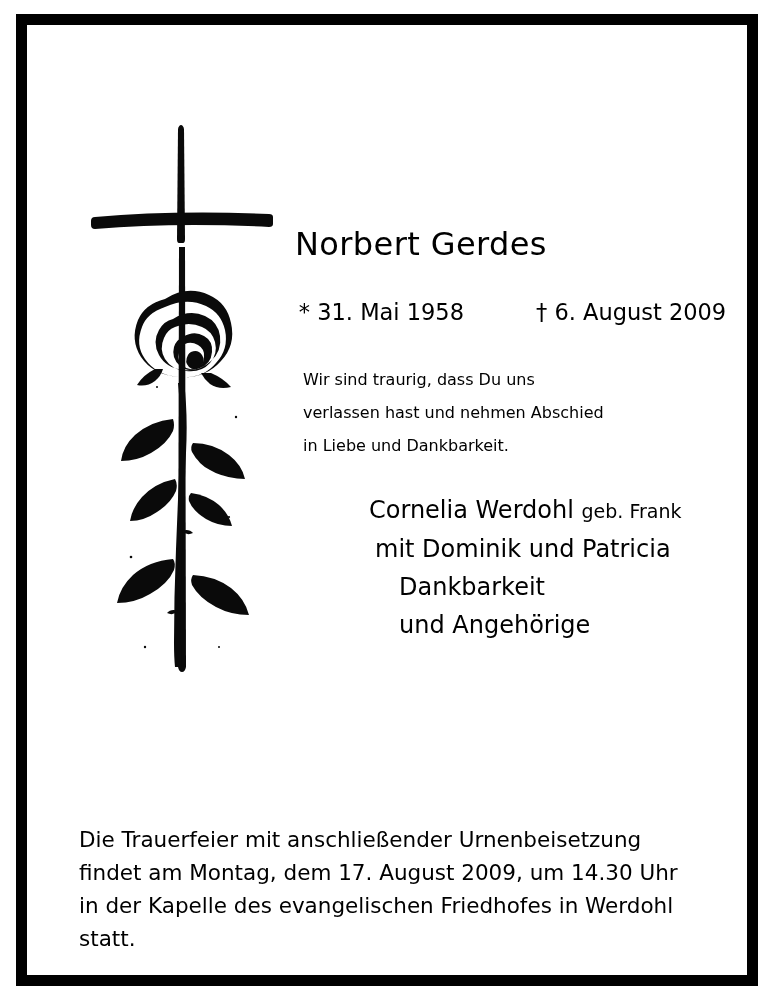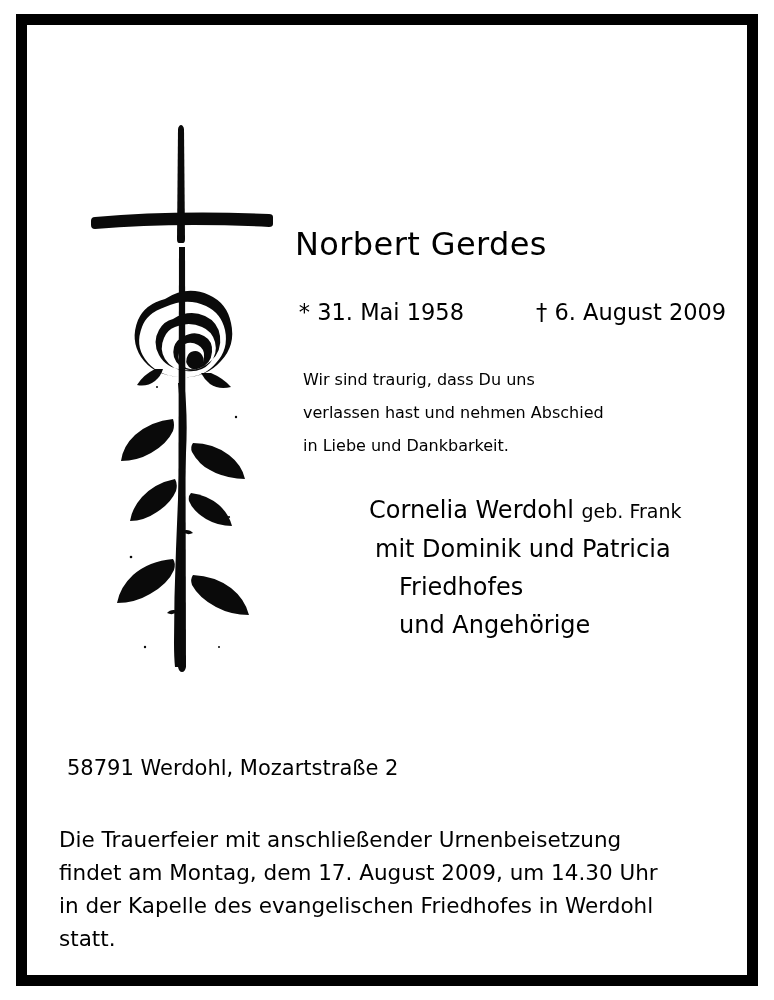--- a/index.html
+++ b/index.html
@@ -112,21 +112,21 @@
   .address {
     position: absolute;
     left: 40px;
     top: 728px;
     width: 660px;
     font-size: 21px;
     line-height: 30px;
   }
   .ceremony {
     position: absolute;
-    left: 32px;
+    left: 52px;
     top: 798px;
     width: 672px;
     font-size: 21.5px;
     line-height: 33px;
     white-space: pre-line;
   }
 </style>
 </head>
 <body>
 
@@ -198,25 +198,24 @@
       <div class="message">Wir sind traurig, dass Du uns
 verlassen hast und nehmen Abschied
 in Liebe und Dankbarkeit.</div>
 
       <div class="family">
         <div class="line first">
           <span>Cornelia Werdohl</span>
           <span class="nee">geb. Frank</span>
         </div>
         <div class="line l2">mit Dominik und Patricia</div>
-        <div class="line l5">Friedhofes</div>
+        <div class="line l5">Dankbarkeit</div>
         <div class="line l6">und Angehörige</div>
       </div>
 
-      <div class="address">58791 Werdohl, Mozartstraße 2</div>
 
       <div class="ceremony">Die Trauerfeier mit anschließender Urnenbeisetzung
 findet am Montag, dem 17. August 2009, um 14.30 Uhr
 in der Kapelle des evangelischen Friedhofes in Werdohl
 statt.</div>
 
     </div>
   </div>
 </div>
 

